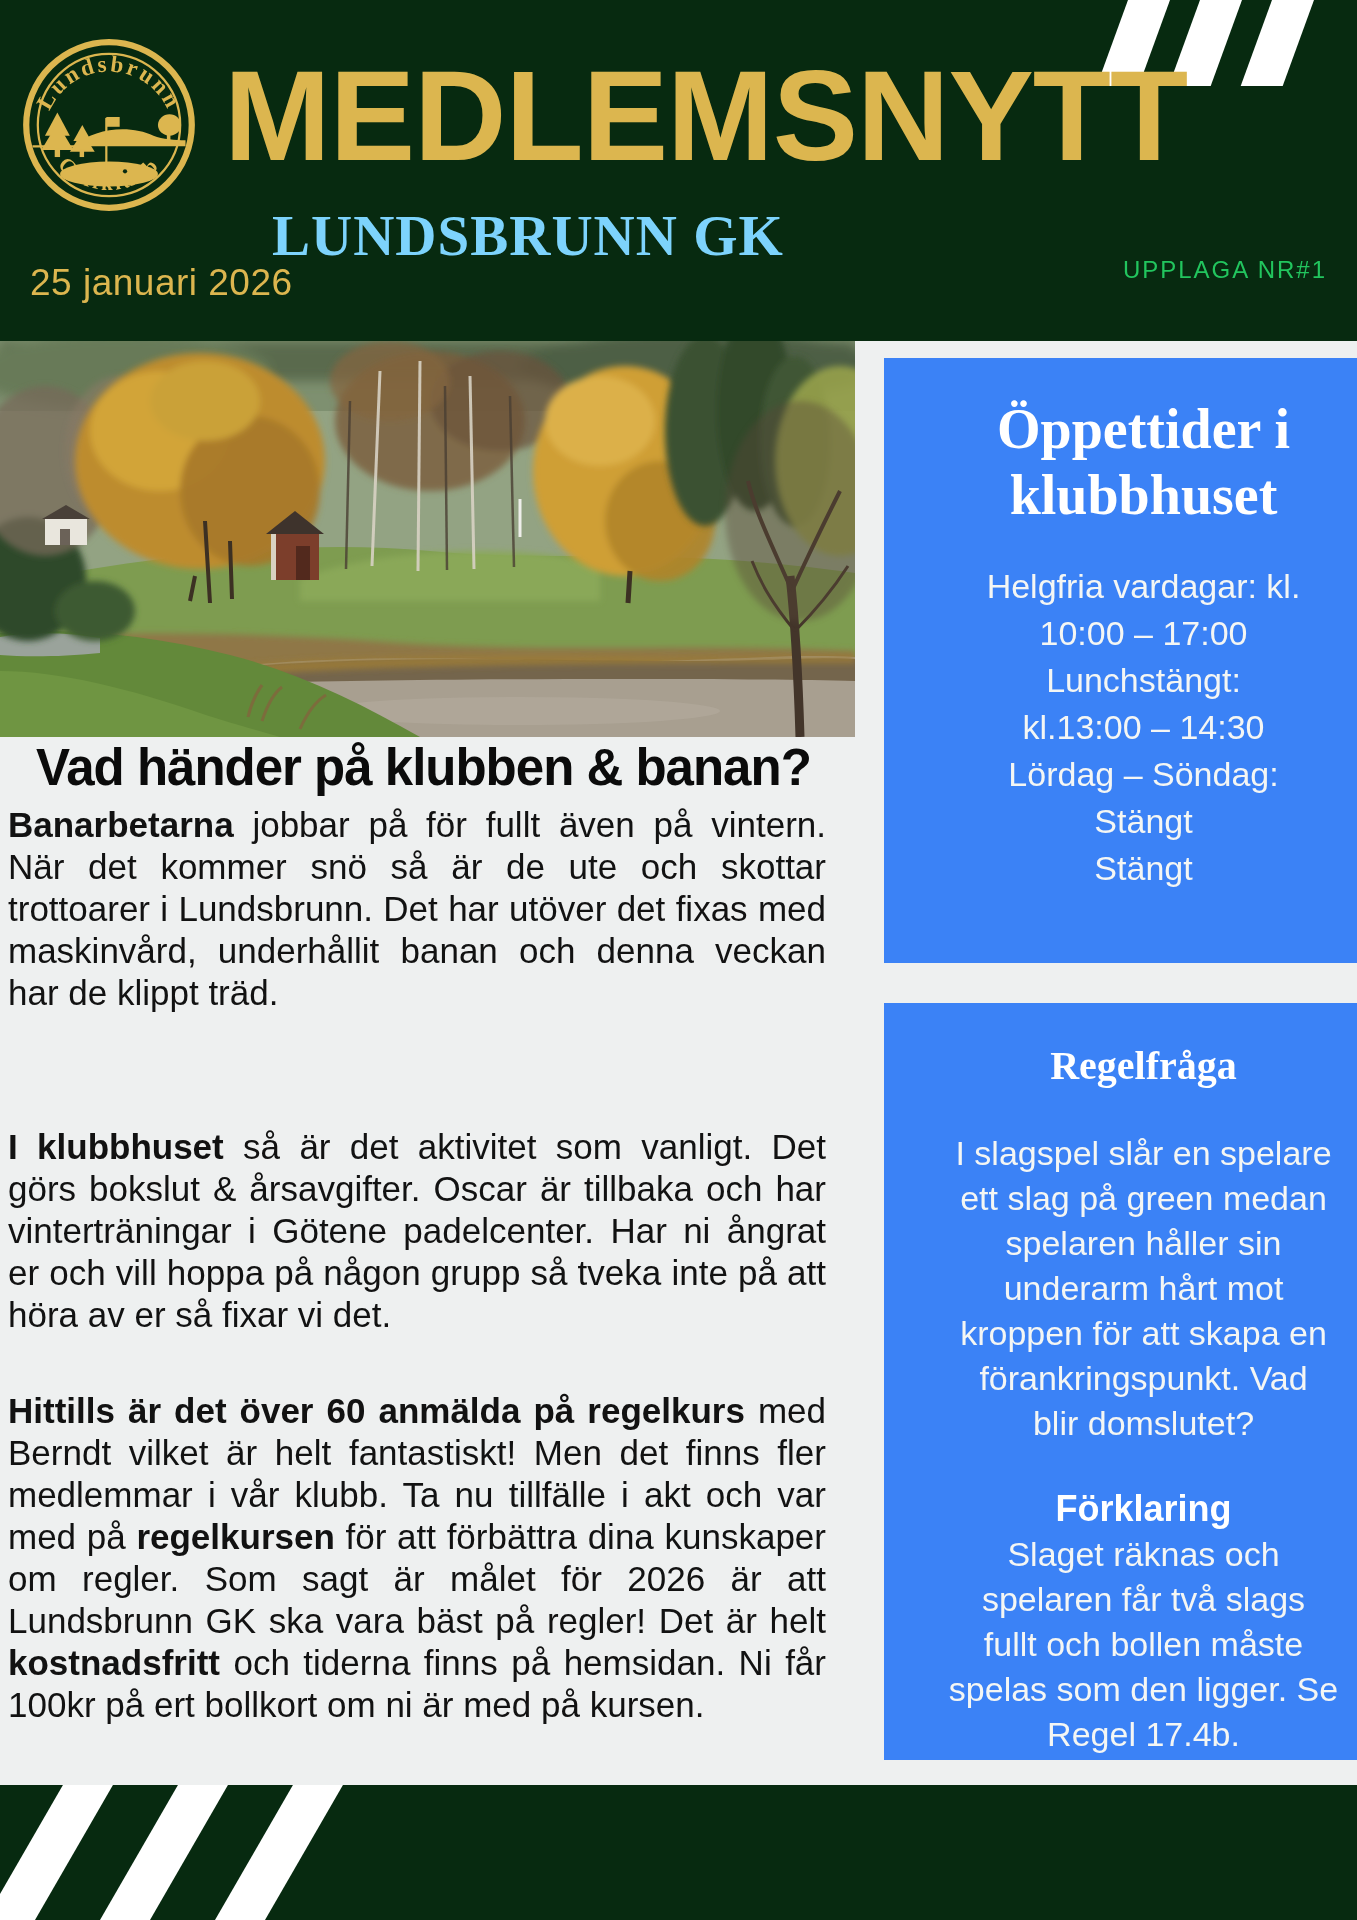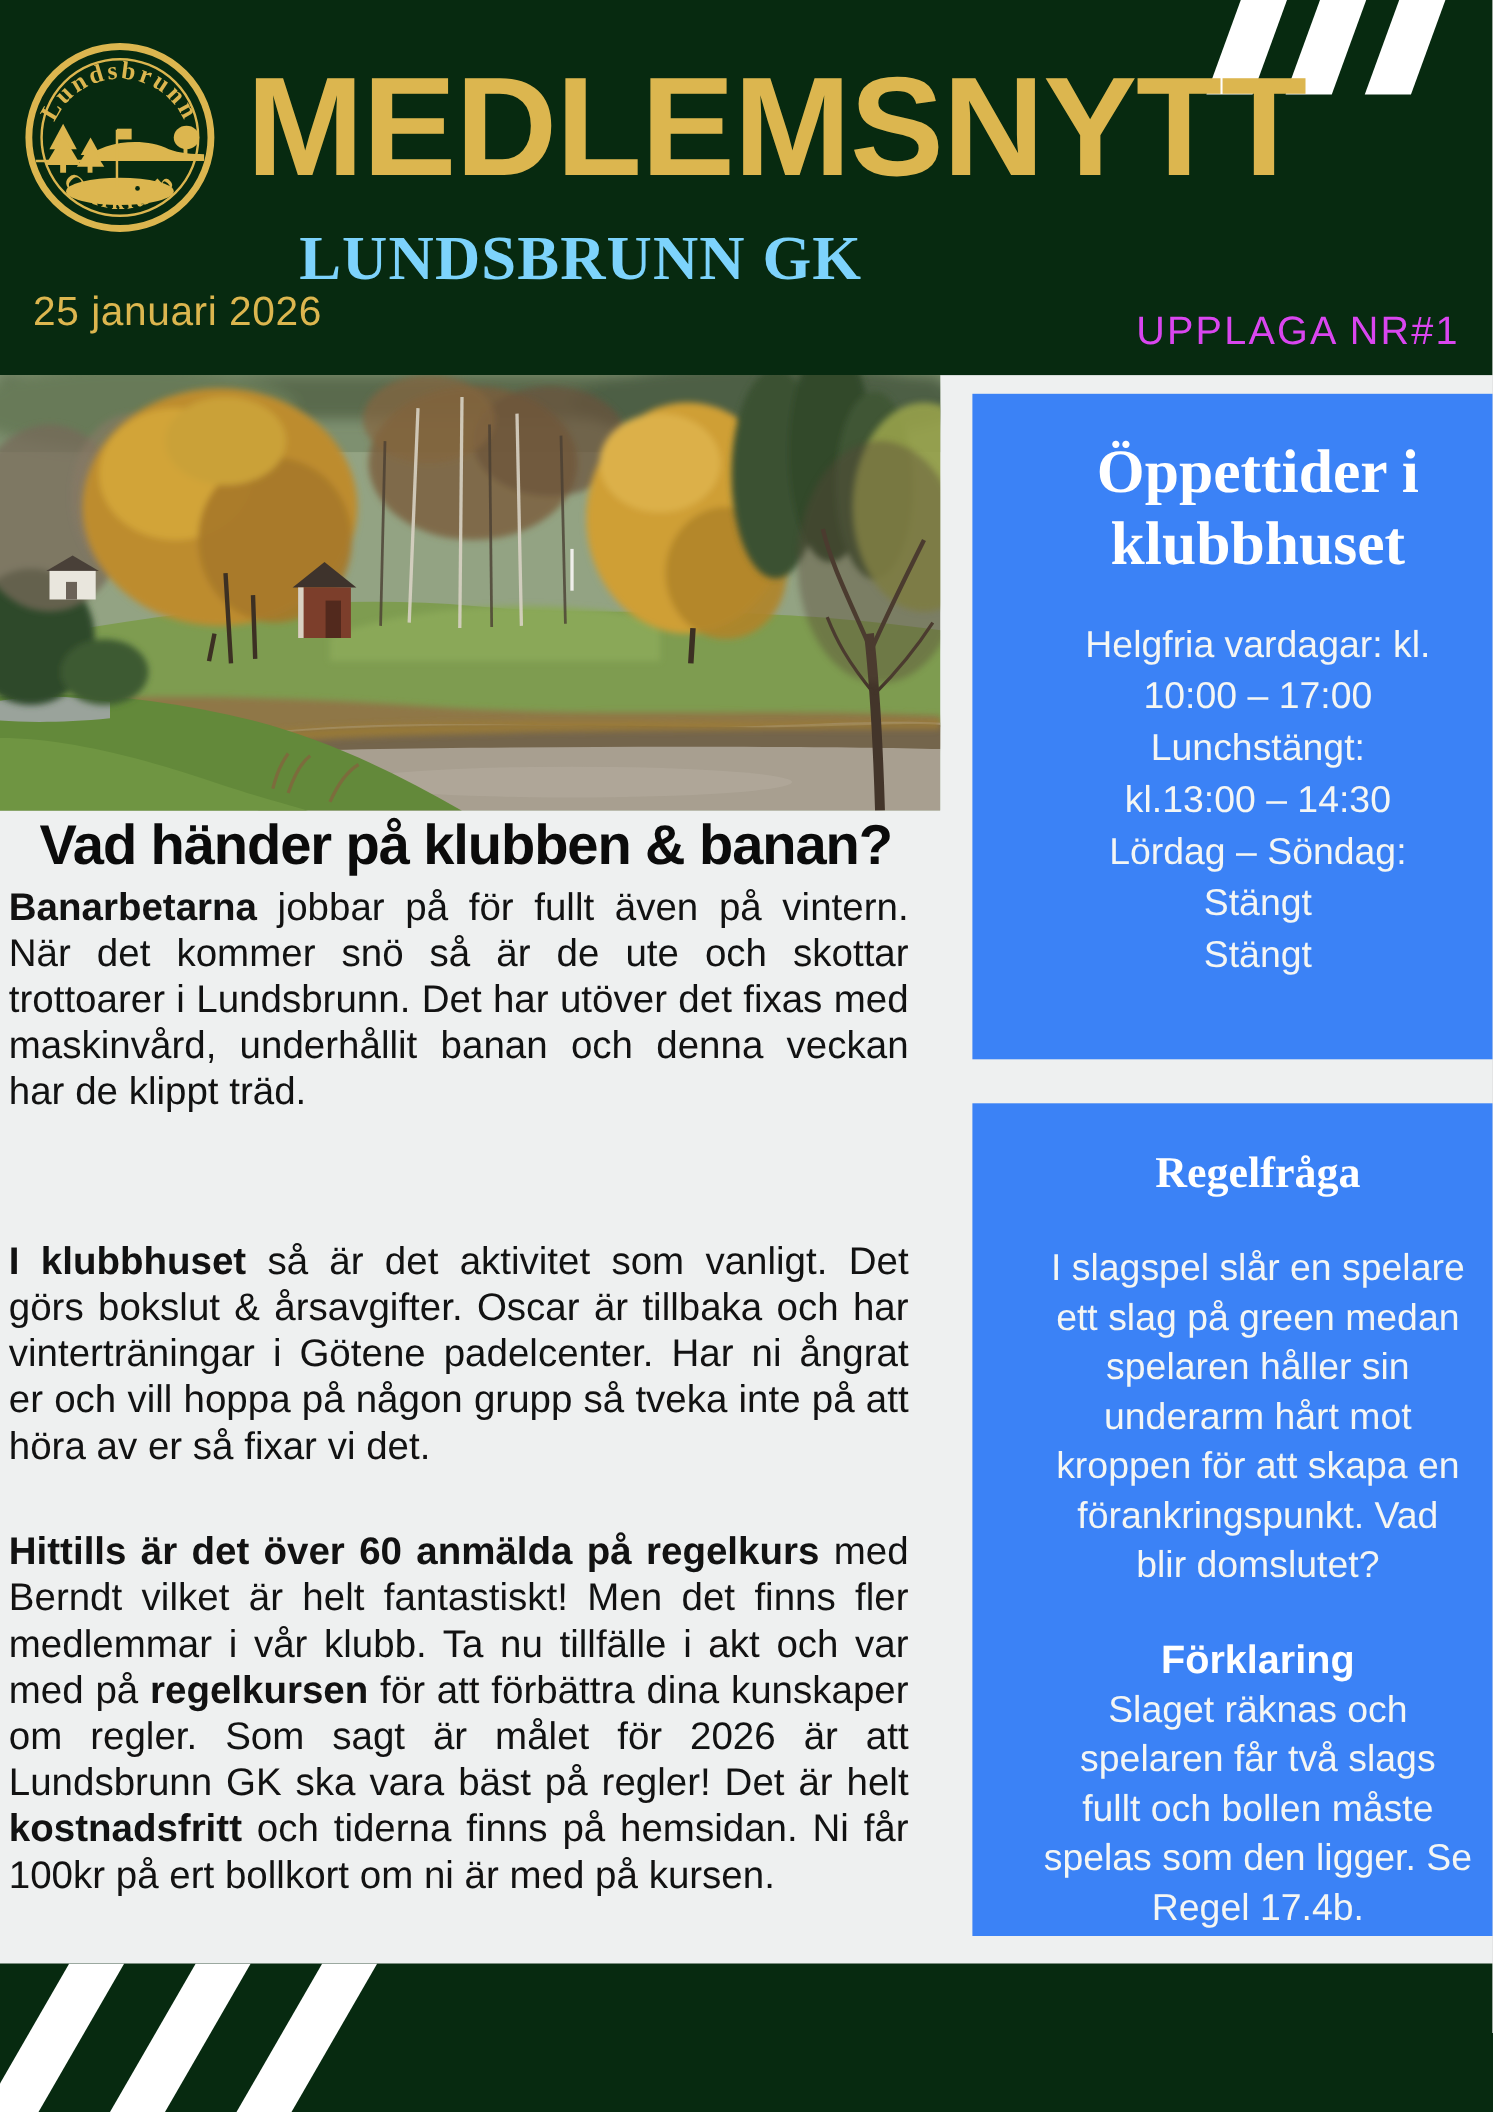--- a/index.html
+++ b/index.html
@@ -10,21 +10,21 @@
   .header{position:absolute;left:0;top:0;width:1357px;height:341px;background:#072a10;}
   .stripe-top{position:absolute;top:0;width:42px;height:86px;background:#ffffff;
               transform:skewX(-20deg);transform-origin:top center;}
   .st1{left:1128px;} .st2{left:1200px;} .st3{left:1272px;}
   .logo{position:absolute;left:20px;top:36px;width:178px;height:178px;}
   .masthead-title{position:absolute;left:224px;top:52px;font-size:128px;line-height:1;
                   font-weight:bold;letter-spacing:-1px;color:#dcb64f;white-space:nowrap;}
   .masthead-sub{position:absolute;left:272px;top:203px;font-family:"Liberation Serif",serif;
                 font-weight:bold;font-size:57px;letter-spacing:1px;color:#7dd3fc;white-space:nowrap;}
   .dateline{position:absolute;left:30px;top:262px;font-size:37px;color:#dcb64f;letter-spacing:0.5px;}
-  .issue{position:absolute;right:30px;top:280px;font-size:36px;color:#d946ef;letter-spacing:2px;}
+  .issue{position:absolute;right:30px;top:256px;font-size:24px;color:#22c55e;letter-spacing:2px;}
 
   
   .photo{position:absolute;left:0;top:341px;width:855px;height:396px;overflow:hidden;}
   .photo svg{display:block;width:100%;height:100%;}
 
   
   .headline{position:absolute;left:8px;top:738px;width:840px;font-size:51px;font-weight:bold;
             letter-spacing:-1px;color:#0b0b0b;white-space:nowrap;margin-left:28px;}
   .para{position:absolute;left:8px;width:818px;font-size:35px;line-height:42px;
         text-align:justify;color:#121212;}

